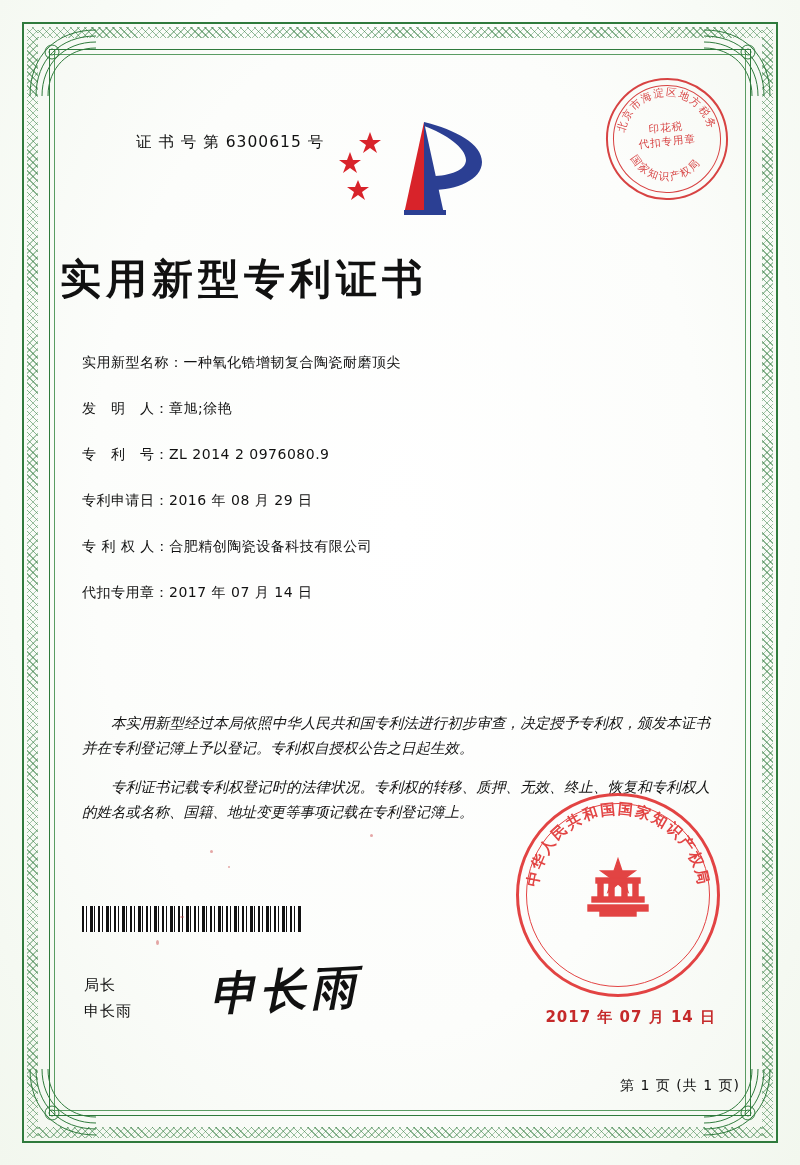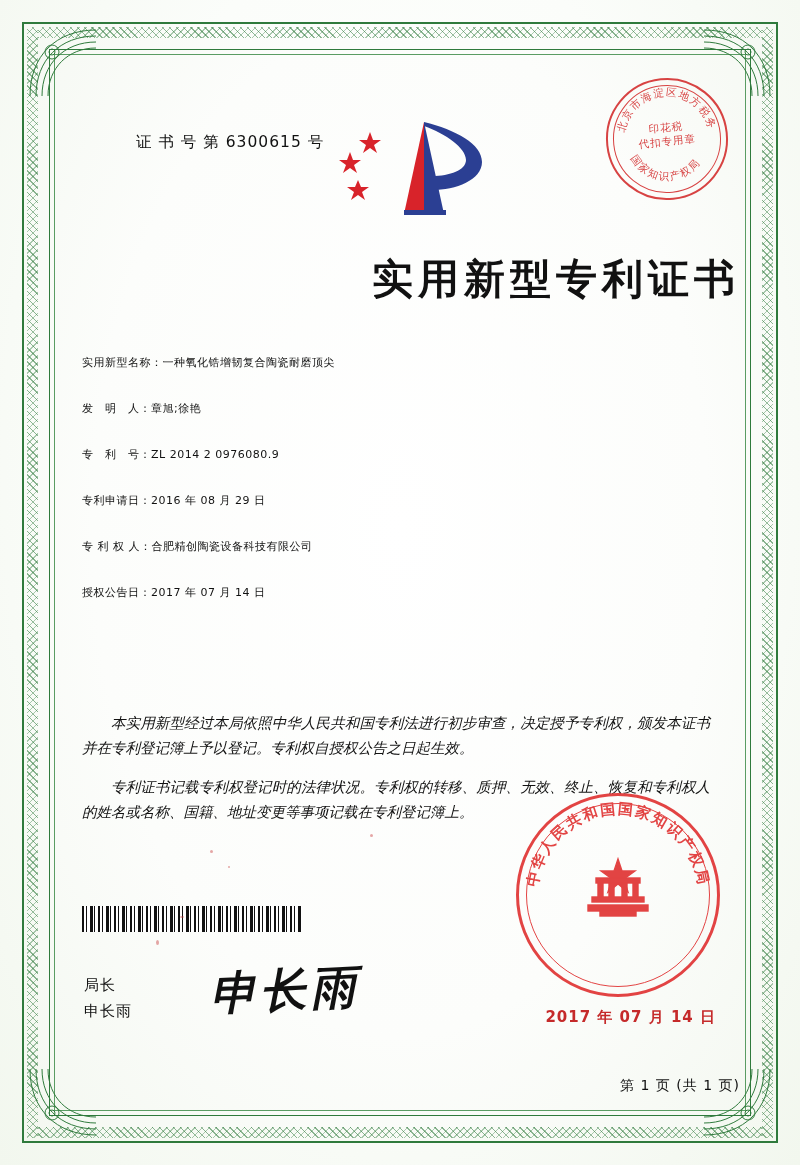--- a/index.html
+++ b/index.html
@@ -132,35 +132,35 @@
     left: 0; right: 0; top: 40px;
     text-align: center;
     font-size: 10.5px;
     line-height: 14px;
     letter-spacing: 1px;
   }
 
   .title {
     position: absolute;
     left: 0; right: 0; top: 192px;
-    text-align: right;
+    text-align: left;
     font-family: "DejaVu Serif", "Liberation Serif", serif;
     font-weight: bold;
     font-size: 41px;
     letter-spacing: 5px;
     color: #111;
   }
 
   .fields {
     position: absolute;
     left: 22px; top: 292px;
     width: 640px;
   }
   .field {
-    font-size: 11px;
+    font-size: 14px;
     line-height: 21px;
     margin-bottom: 25px;
     color: #111;
     white-space: nowrap;
   }
   .field .lbl { letter-spacing: 0.5px; }
   .field .val { letter-spacing: 0.5px; }
 
   .paras {
     position: absolute;
@@ -379,21 +379,21 @@
       <div class="field">
         <span class="lbl">专　利　号：</span><span class="val">ZL 2014 2 0976080.9</span>
       </div>
       <div class="field">
         <span class="lbl">专利申请日：</span><span class="val">2016 年 08 月 29 日</span>
       </div>
       <div class="field">
         <span class="lbl">专 利 权 人：</span><span class="val">合肥精创陶瓷设备科技有限公司</span>
       </div>
       <div class="field">
-        <span class="lbl">授权公告日：</span><span class="val">2017 年 07 月 14 日</span>
+        <span class="lbl">代扣专用章：</span><span class="val">2017 年 07 月 14 日</span>
       </div>
     </div>
 
     <div class="paras">
       <p class="para">本实用新型经过本局依照中华人民共和国专利法进行初步审查，决定授予专利权，颁发本证书并在专利登记簿上予以登记。专利权自授权公告之日起生效。</p>
       <p class="para">专利证书记载专利权登记时的法律状况。专利权的转移、质押、无效、终止、恢复和专利权人的姓名或名称、国籍、地址变更等事项记载在专利登记簿上。</p>
     </div>
 
     <div class="barcode"></div>
 

